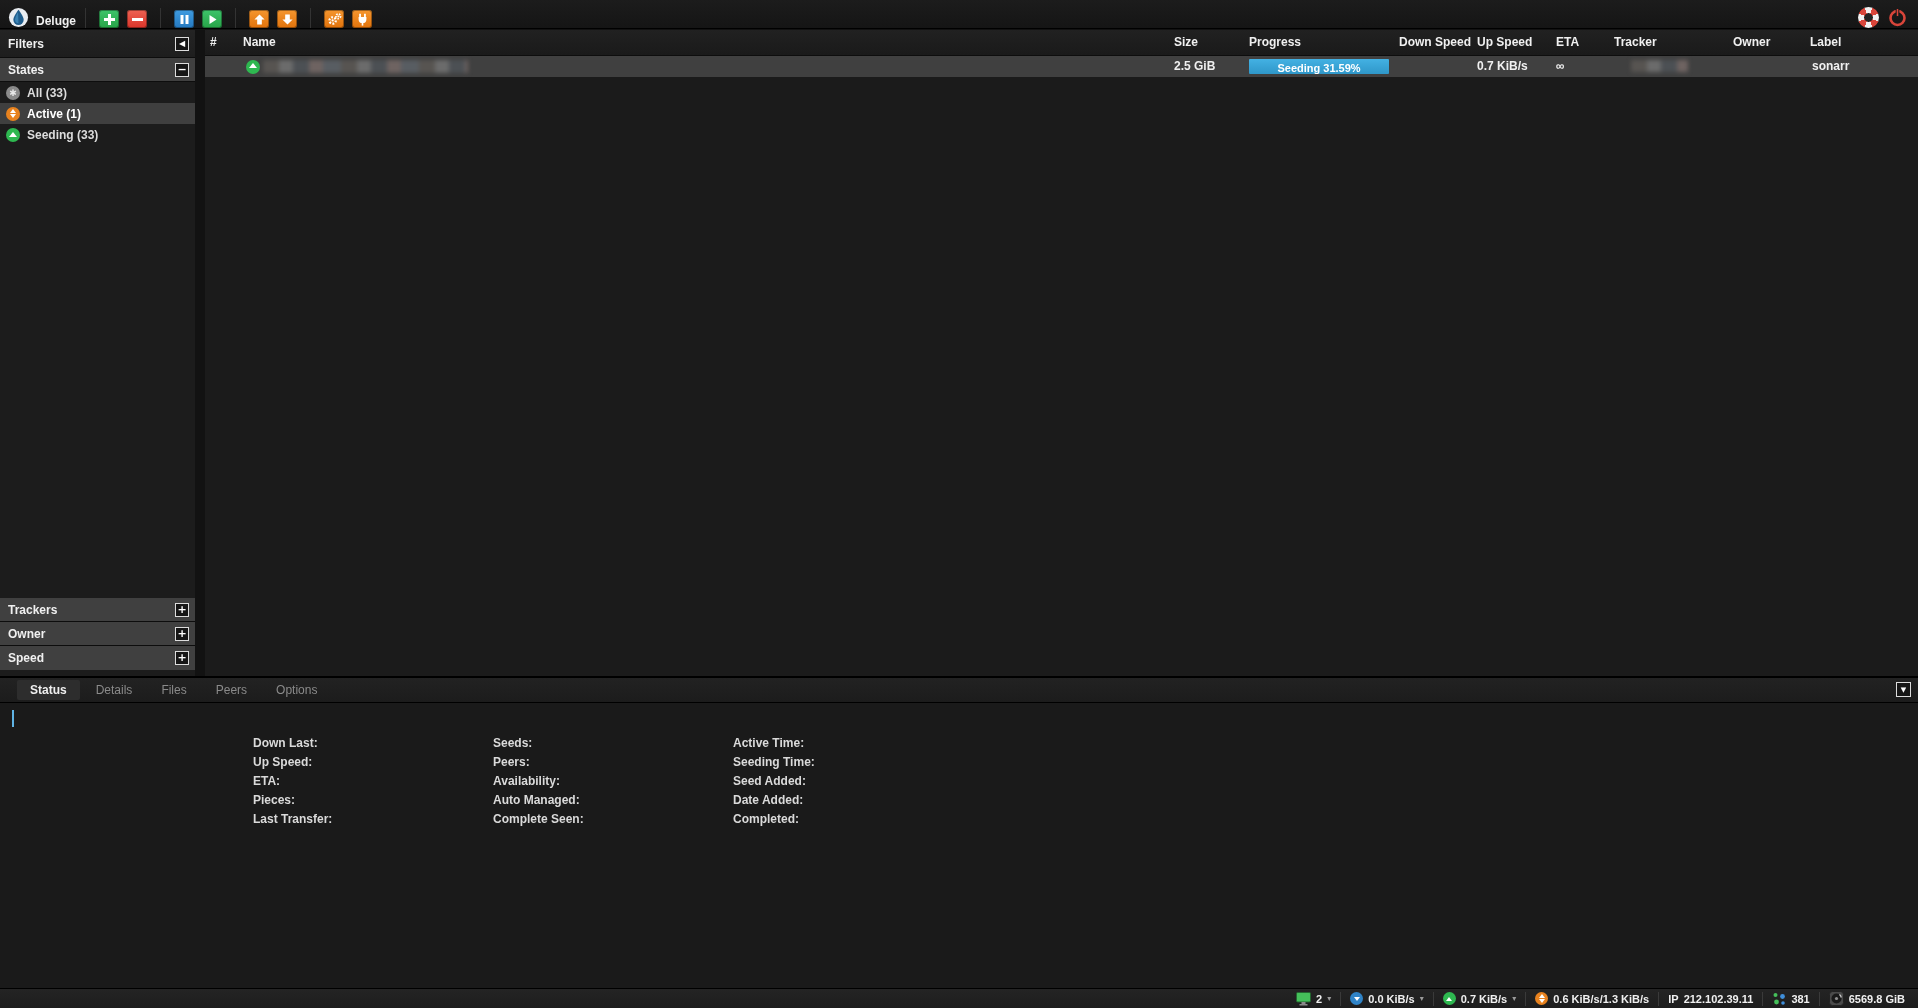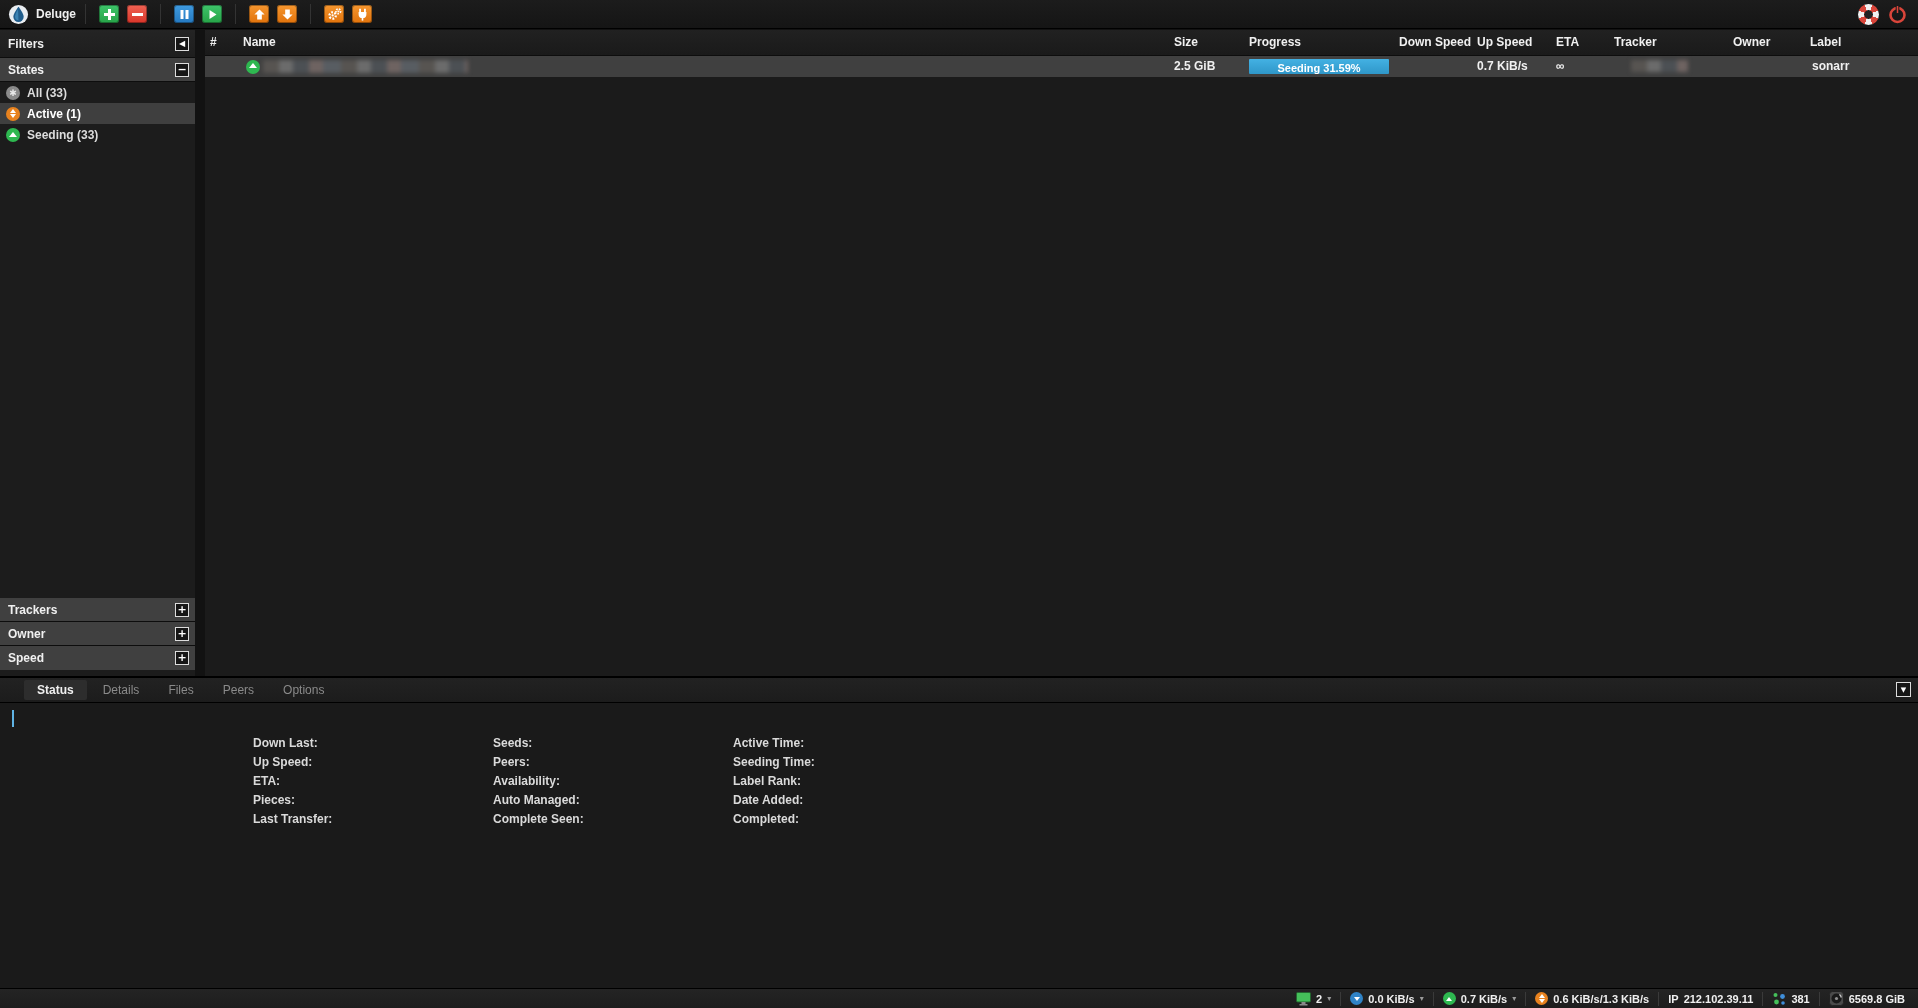--- a/index.html
+++ b/index.html
@@ -2,21 +2,21 @@
 <html><head>
 <meta charset="utf-8">
 <style>
   * { margin:0; padding:0; box-sizing:border-box; }
   html,body { width:1918px; height:1008px; background:#121212; overflow:hidden;
     font-family:"Liberation Sans","DejaVu Sans",sans-serif; color:#ddd; }
 
   
   .toolbar { position:absolute; top:0; left:0; width:1918px; height:29px;
     background:linear-gradient(#1c1c1c,#151515); border-bottom:1px solid #000;
-    display:flex; align-items:center; padding:0 6px; }
+    display:flex; align-items:flex-end; padding:0 6px; }
   .logo-circle { width:21px; height:21px; margin-left:2px; }
   .app-title { font-size:12px; font-weight:bold; color:#f0f0f0; margin-left:7px; }
   .tb-sep { width:1px; height:20px; background:#333; margin:0 9px; }
   .tb-btn { width:20px; height:18px; border-radius:3px; margin:0 4px;
     display:flex; align-items:center; justify-content:center; cursor:pointer;
     box-shadow:inset 0 0 0 1px rgba(0,0,0,.35); }
   .btn-green  { background:linear-gradient(#3ec46a,#27a348); }
   .btn-red    { background:linear-gradient(#ef6253,#d9352a); }
   .btn-blue   { background:linear-gradient(#3f9be0,#2579c0); }
   .btn-orange { background:linear-gradient(#f5962f,#e1730c); }
@@ -65,21 +65,21 @@
     filter:blur(2px); }
   .progress-bar { position:absolute; left:1044px; top:3px; width:140px; height:15px;
     background:linear-gradient(#43b1e3,#2f97c9); border-radius:1px;
     display:flex; align-items:center; justify-content:center;
     font-size:11px; font-weight:bold; color:#fff; }
 
   
   .bottom-panel { position:absolute; top:676px; left:0; width:1918px; height:312px;
     background:#1a1a1a; border-top:2px solid #000; }
   .tabbar { height:25px; background:linear-gradient(#222,#1c1c1c); border-bottom:1px solid #000;
-    display:flex; align-items:center; padding-left:24px; position:relative; }
+    display:flex; align-items:center; padding-left:17px; position:relative; }
   .tab { padding:3px 13px; font-size:12px; color:#8a8a8a; cursor:pointer; border-radius:2px; margin-right:3px; }
   .tab.active { color:#efefef; font-weight:bold; background:#2d2d2d; }
   .panel-collapse-btn { position:absolute; right:7px; top:4px; width:15px; height:15px;
     border:1px solid #dcdcdc; background:#161616; color:#fff; font-size:7px;
     display:flex; align-items:center; justify-content:center; cursor:pointer; }
   .status-content { position:relative; height:286px; }
   .text-cursor { position:absolute; left:12px; top:7px; width:2px; height:17px; background:#5fb3e4; }
   .stat-col { position:absolute; top:33px; font-size:12px; font-weight:bold; color:#dadada; }
   .stat-col div { height:19px; }
   .col1 { left:13px; } .col2 { left:253px; } .col3 { left:493px; } .col4 { left:733px; }
@@ -269,21 +269,21 @@
     <div class="stat-col col3">
       <div>Seeds:</div>
       <div>Peers:</div>
       <div>Availability:</div>
       <div>Auto Managed:</div>
       <div>Complete Seen:</div>
     </div>
     <div class="stat-col col4">
       <div>Active Time:</div>
       <div>Seeding Time:</div>
-      <div>Label Rank:</div>
+      <div>Seed Added:</div>
       <div>Date Added:</div>
       <div>Completed:</div>
     </div>
   </div>
 </div>
 
 <div class="statusbar">
   <div class="sb-item">
     <svg width="15" height="14" viewBox="0 0 15 14">
       <rect x="0.5" y="0.5" width="14" height="9.5" rx="1.2" fill="#45c05a" stroke="#23662f"></rect>

